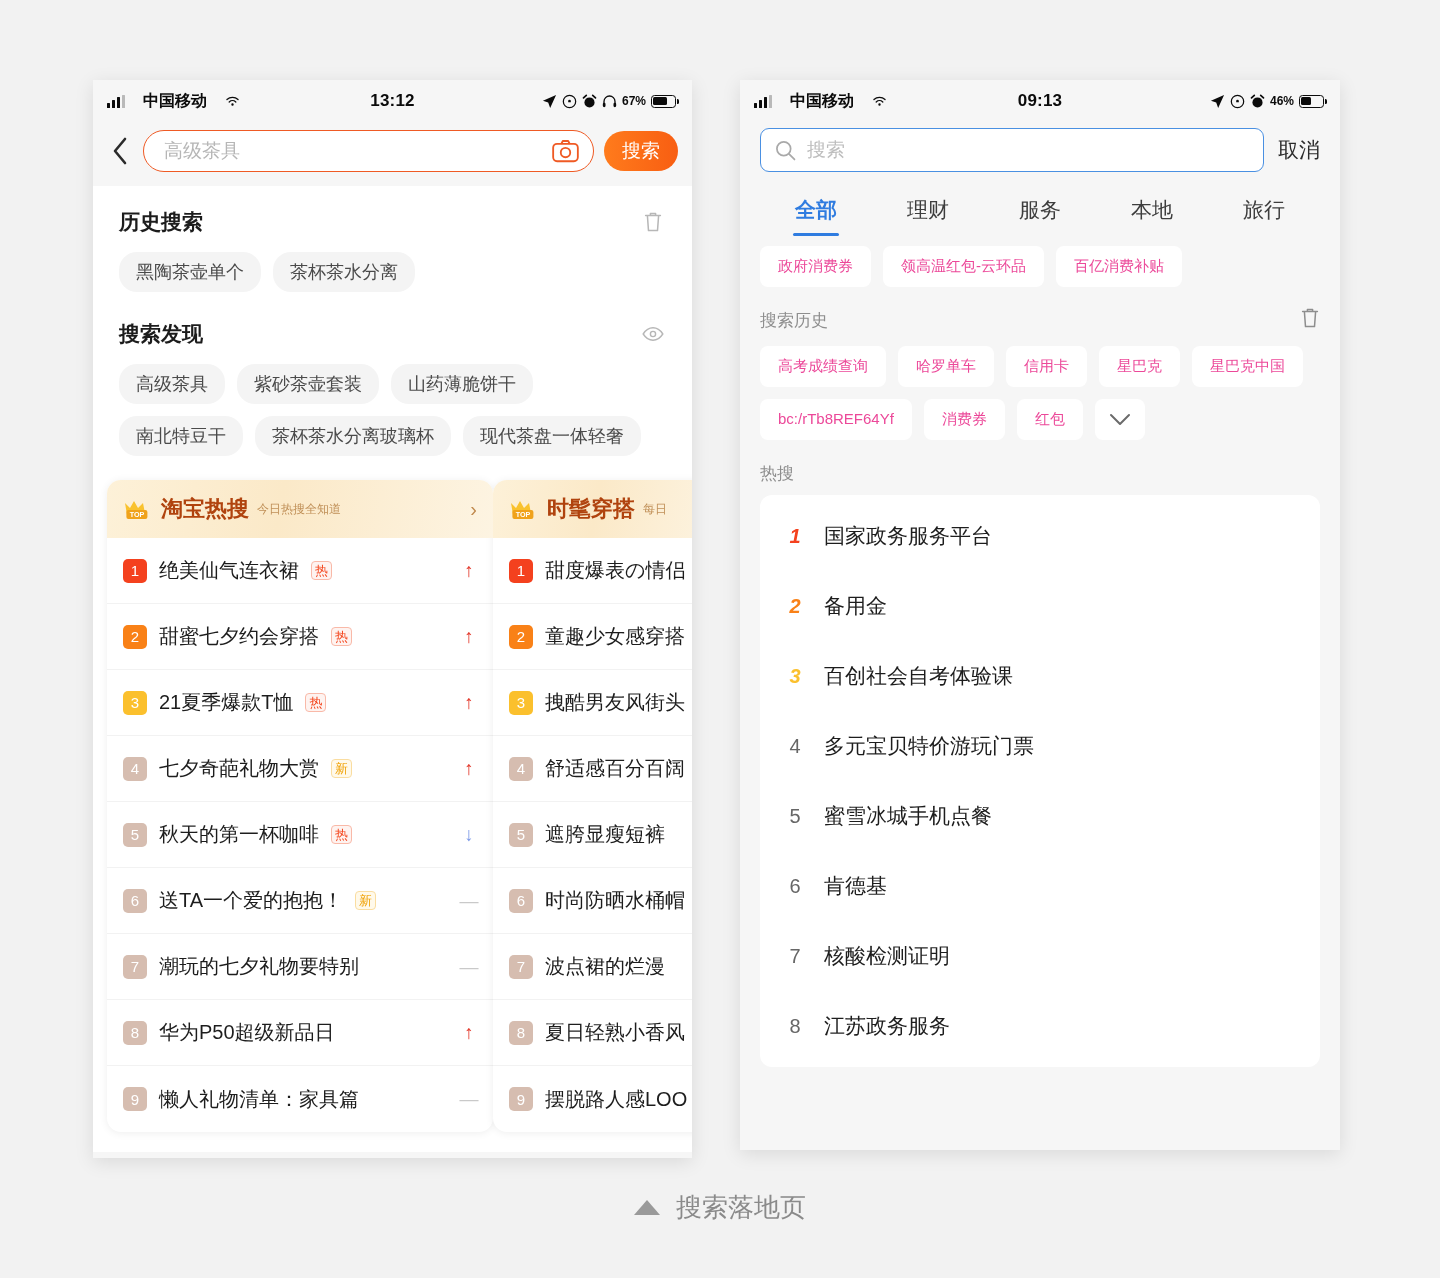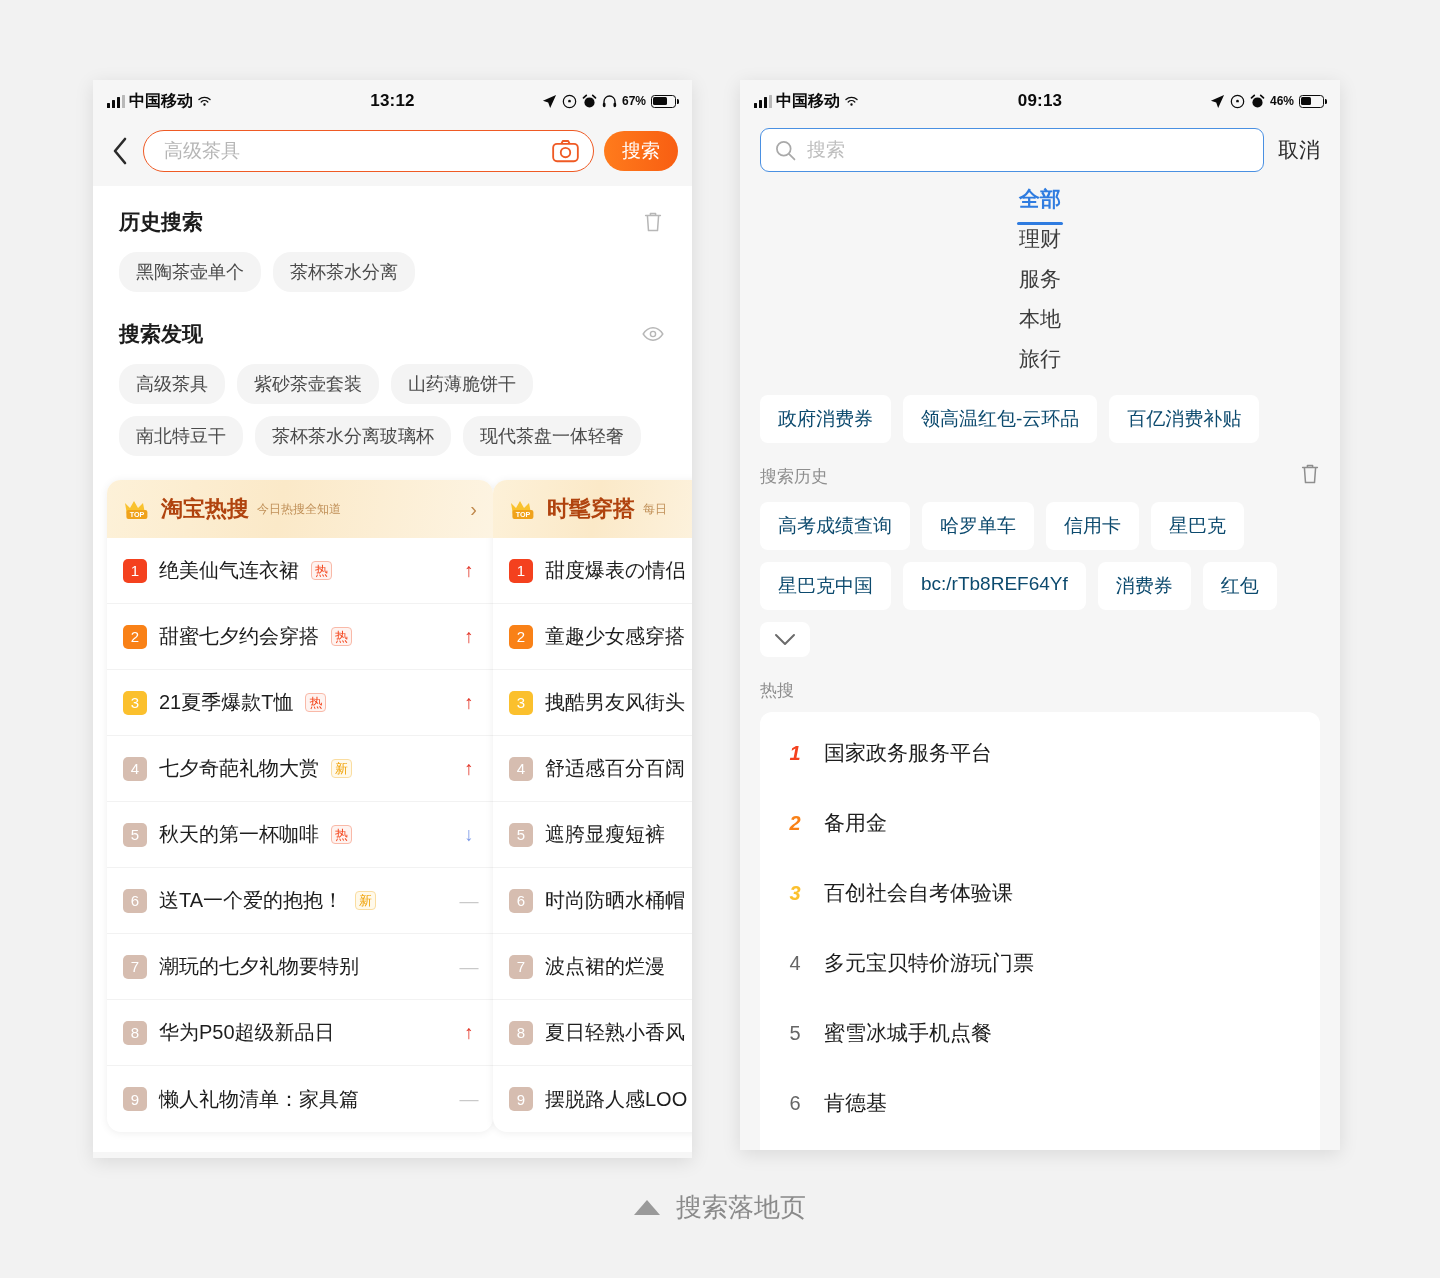--- a/index.html
+++ b/index.html
@@ -25,21 +25,21 @@
 
   
   .statusbar{
     height:42px;
     display:flex;align-items:center;
     font-size:17px;font-weight:bold;color:#0b0b0b;
     padding:0 16px 0 14px;
     position:relative;
     background:#f6f6f6;
   }
-  .sb-left{display:flex;align-items:center;gap:4px;}
+  .sb-left{display:flex;align-items:center;gap:18px;}
   .sb-center{
     position:absolute;left:0;right:0;text-align:center;
     font-size:17px;font-weight:bold;letter-spacing:.2px;
     pointer-events:none;
   }
   .sb-right{margin-left:auto;display:flex;align-items:center;gap:5px;z-index:2;}
   .bars{display:inline-flex;align-items:flex-end;gap:2px;height:13px;}
   .bars i{display:block;width:3px;background:#0b0b0b;border-radius:.5px;}
   .bars i:nth-child(1){height:5px}
   .bars i:nth-child(2){height:8px}
@@ -146,35 +146,35 @@
     flex:1;height:44px;border:1.4px solid #4a90e2;border-radius:9px;background:#fff;
     display:flex;align-items:center;gap:9px;padding:0 14px;box-sizing:border-box;
   }
   .mag{width:21px;height:21px;flex:none;}
   .r-input{
     flex:1;border:none;outline:none;background:transparent;
     font-size:19px;color:#333;font-family:inherit;
   }
   .r-input::placeholder{color:#bdbdbd;}
   .r-cancel{font-size:21px;color:#2b2b2b;cursor:pointer;white-space:nowrap;}
-  .r-tabs{display:flex;margin-top:13px;flex-direction:column;}
+  .r-tabs{display:flex;margin-top:24px;}
   .r-tab{
     flex:1;text-align:center;font-size:21px;color:#3d3d3d;
     padding-bottom:12px;position:relative;cursor:pointer;
   }
   .r-tab.active{color:#2f7ce0;font-weight:bold;}
   .r-tab.active::after{
     content:"";position:absolute;left:50%;transform:translateX(-50%);
     bottom:0;width:46px;height:3.5px;border-radius:2px;background:#2f7ce0;
   }
   .r-body{background:#f6f6f6;padding:10px 20px 0 20px;}
   .rchips{display:flex;flex-wrap:wrap;gap:12px;}
   .rchip{
     background:#fff;border-radius:8px;padding:11px 18px;
-    font-size:19px;color:#0c4a6e;cursor:pointer;white-space:nowrap;
+    font-size:15px;color:#ec4899;cursor:pointer;white-space:nowrap;
   }
   .rchip.expand{padding:11px 14px;display:flex;align-items:center;justify-content:center;}
   .r-sublabel{
     display:flex;align-items:center;justify-content:space-between;
     margin:20px 0 12px 0;font-size:17px;color:#8e8e8e;
   }
   .r-hotlabel{font-size:17px;color:#8e8e8e;margin:22px 0 10px 0;}
   .hotcard{
     background:#fff;border-radius:12px;padding:6px 0;
   }

